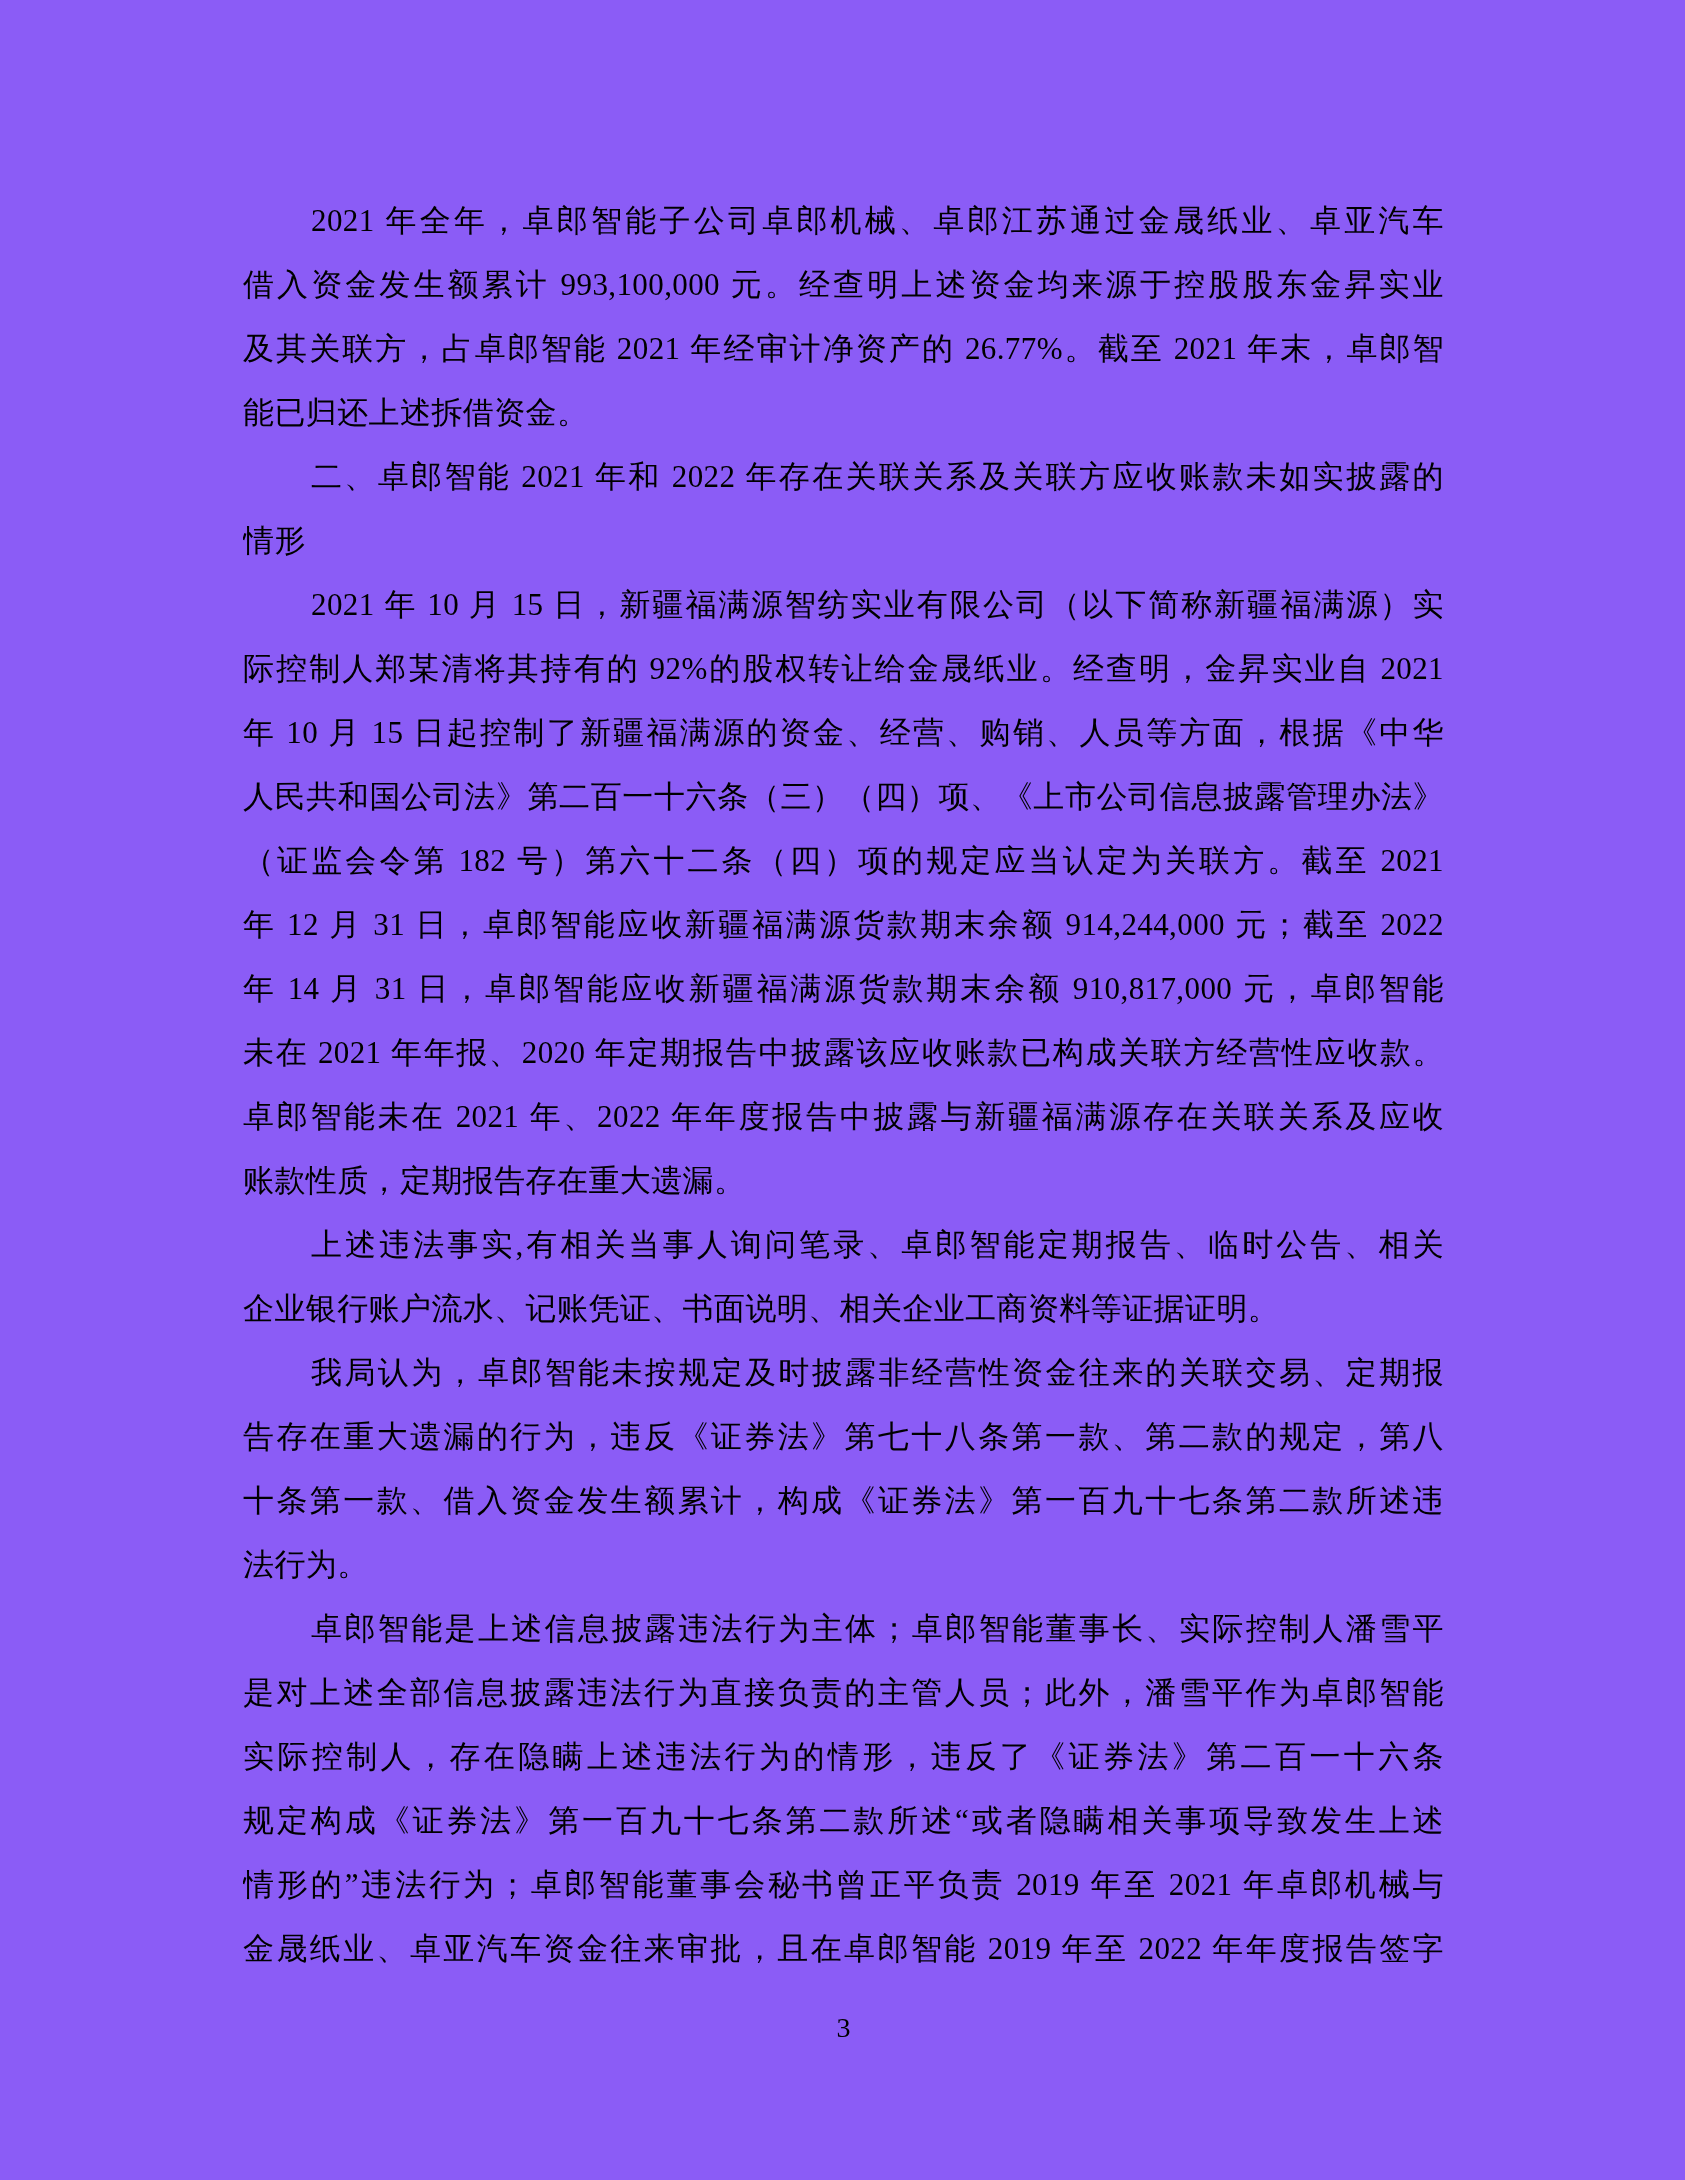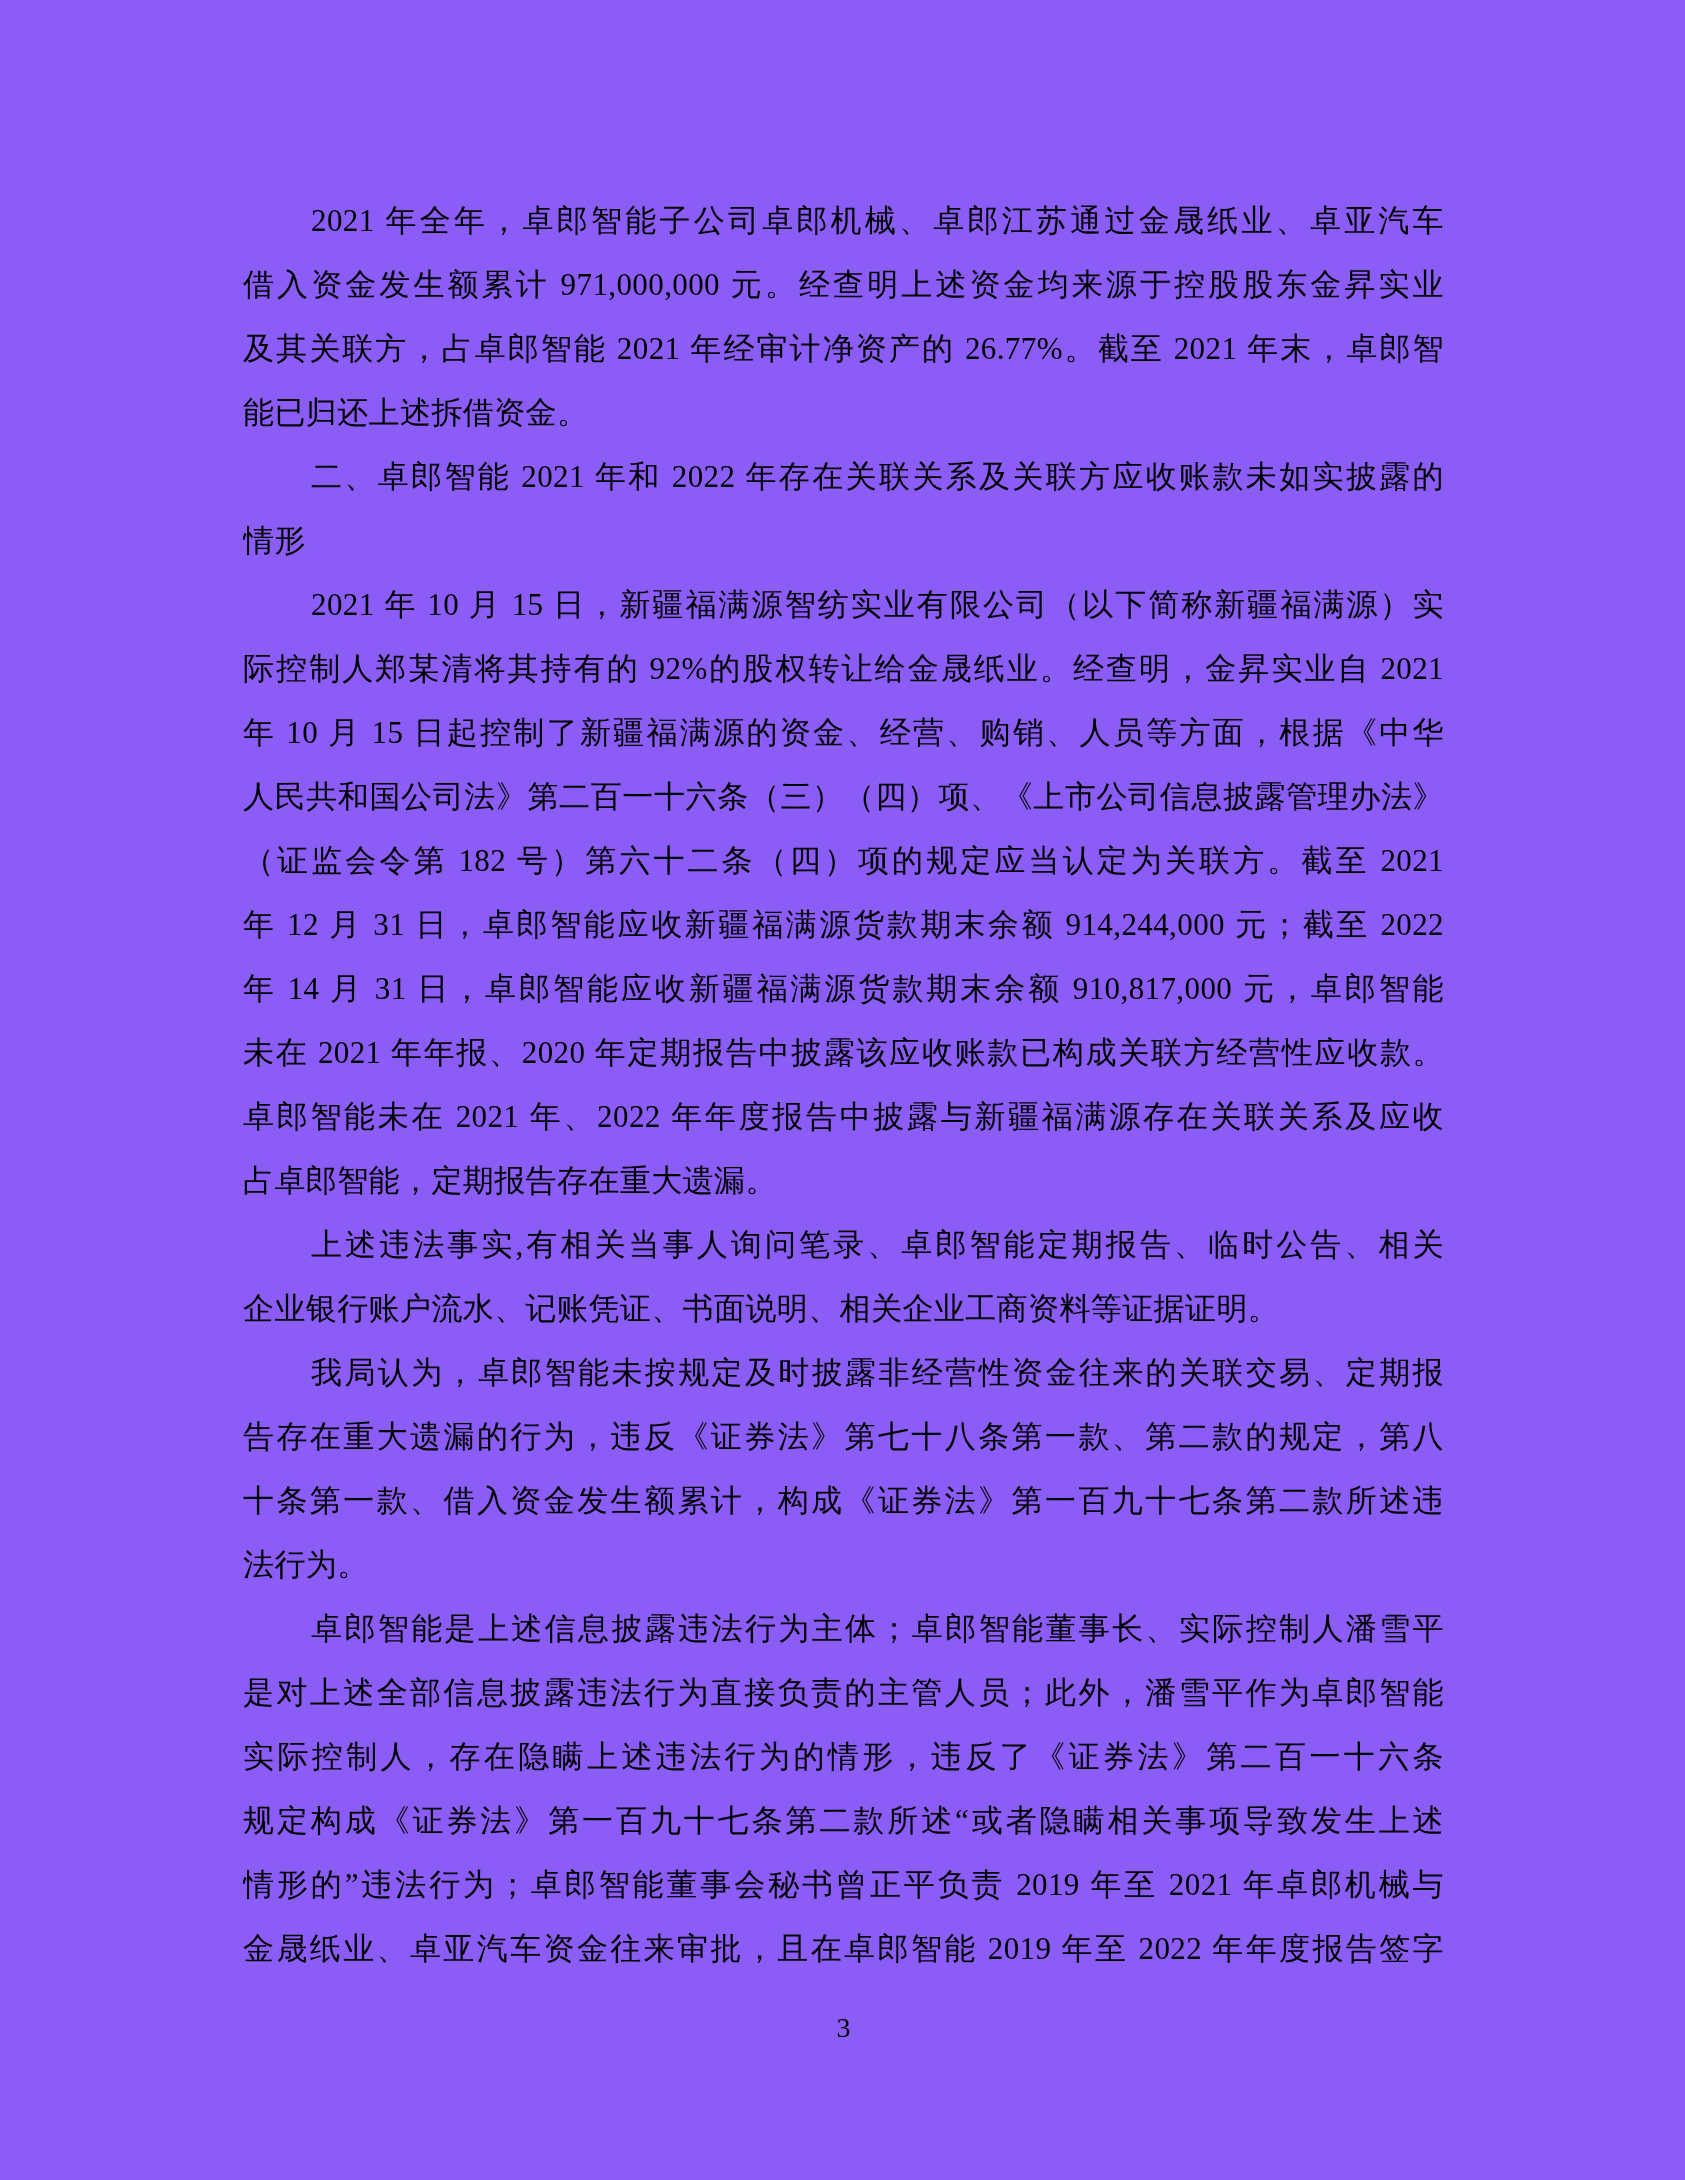--- a/index.html
+++ b/index.html
@@ -55,35 +55,35 @@
     line-height: 35px;
     color: #000000;
   }
 </style>
 </head>
 <body>
 
 <div class="page">
   <div class="text-block" id="lines-container">
       <div class="line indent">2021 年全年，卓郎智能子公司卓郎机械、卓郎江苏通过金晟纸业、卓亚汽车</div>
-      <div class="line">借入资金发生额累计 971,000,000 元。经查明上述资金均来源于控股股东金昇实业</div>
+      <div class="line">借入资金发生额累计 993,100,000 元。经查明上述资金均来源于控股股东金昇实业</div>
       <div class="line">及其关联方，占卓郎智能 2021 年经审计净资产的 26.77%。截至 2021 年末，卓郎智</div>
       <div class="line para-end">能已归还上述拆借资金。</div>
       <div class="line indent">二、卓郎智能 2021 年和 2022 年存在关联关系及关联方应收账款未如实披露的</div>
       <div class="line para-end">情形</div>
       <div class="line indent">2021 年 10 月 15 日，新疆福满源智纺实业有限公司（以下简称新疆福满源）实</div>
       <div class="line">际控制人郑某清将其持有的 92%的股权转让给金晟纸业。经查明，金昇实业自 2021</div>
       <div class="line">年 10 月 15 日起控制了新疆福满源的资金、经营、购销、人员等方面，根据《中华</div>
       <div class="line">人民共和国公司法》第二百一十六条（三）（四）项、《上市公司信息披露管理办法》</div>
       <div class="line">（证监会令第 182 号）第六十二条（四）项的规定应当认定为关联方。截至 2021</div>
       <div class="line">年 12 月 31 日，卓郎智能应收新疆福满源货款期末余额 914,244,000 元；截至 2022</div>
       <div class="line">年 14 月 31 日，卓郎智能应收新疆福满源货款期末余额 910,817,000 元，卓郎智能</div>
       <div class="line">未在 2021 年年报、2020 年定期报告中披露该应收账款已构成关联方经营性应收款。</div>
       <div class="line">卓郎智能未在 2021 年、2022 年年度报告中披露与新疆福满源存在关联关系及应收</div>
-      <div class="line para-end">占卓郎智能，定期报告存在重大遗漏。</div>
+      <div class="line para-end">账款性质，定期报告存在重大遗漏。</div>
       <div class="line indent">上述违法事实,有相关当事人询问笔录、卓郎智能定期报告、临时公告、相关</div>
       <div class="line para-end">企业银行账户流水、记账凭证、书面说明、相关企业工商资料等证据证明。</div>
       <div class="line indent">我局认为，卓郎智能未按规定及时披露非经营性资金往来的关联交易、定期报</div>
       <div class="line">告存在重大遗漏的行为，违反《证券法》第七十八条第一款、第二款的规定，第八</div>
       <div class="line">十条第一款、借入资金发生额累计，构成《证券法》第一百九十七条第二款所述违</div>
       <div class="line para-end">法行为。</div>
       <div class="line indent">卓郎智能是上述信息披露违法行为主体；卓郎智能董事长、实际控制人潘雪平</div>
       <div class="line">是对上述全部信息披露违法行为直接负责的主管人员；此外，潘雪平作为卓郎智能</div>
       <div class="line">实际控制人，存在隐瞒上述违法行为的情形，违反了《证券法》第二百一十六条</div>
       <div class="line">规定构成《证券法》第一百九十七条第二款所述“或者隐瞒相关事项导致发生上述</div>

